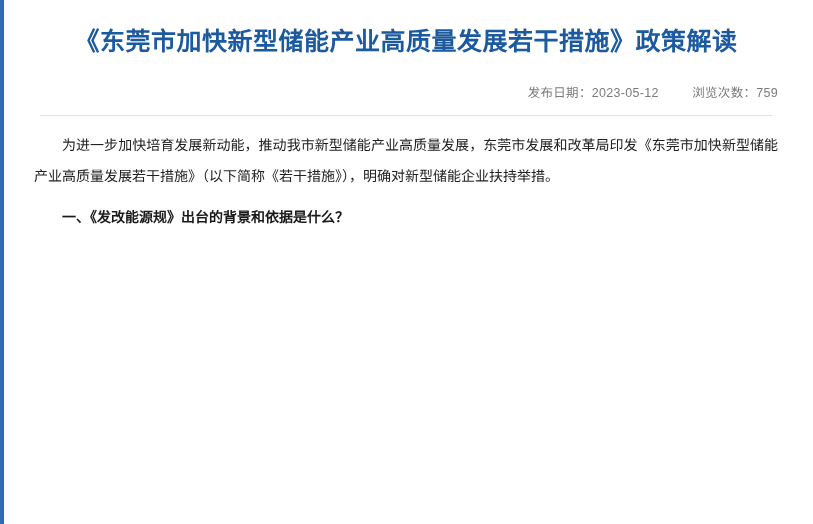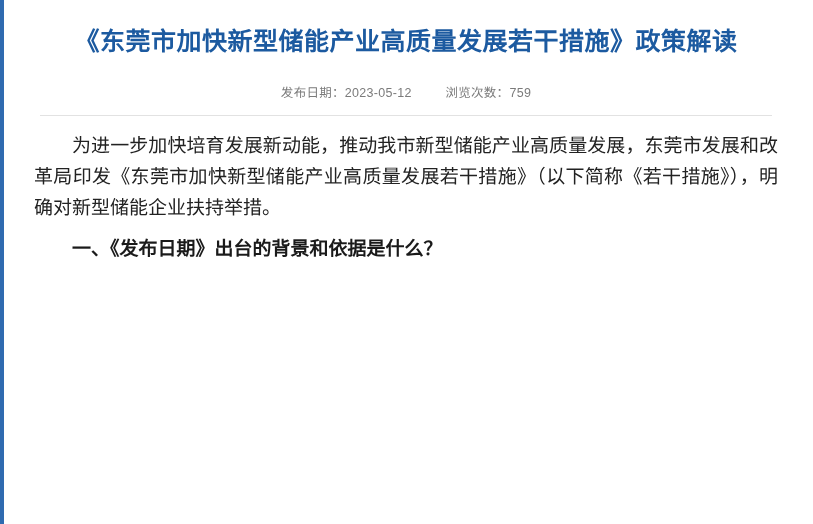--- a/index.html
+++ b/index.html
@@ -38,40 +38,40 @@
     font-weight: bold;
     font-size: 25px;
     line-height: 38px;
     color: #1c5aa0;
     text-align: center;
     letter-spacing: 0.5px;
     margin: 6px 30px 0 30px;
   }
   .meta-row {
     margin-top: 22px;
-    text-align: center;
+    text-align: right;
     font-size: 12.5px;
     color: #7b7b7b;
     letter-spacing: 0.3px;
   }
   .meta-row span {
     display: inline-block;
   }
   .meta-gap {
     display: inline-block;
     width: 26px;
   }
   .divider {
     margin: 14px 6px 0 6px;
     height: 1px;
     background: #e2e2e2;
   }
   .body-text {
     margin-top: 14px;
-    font-size: 19px;
+    font-size: 14px;
     line-height: 31px;
     color: #222222;
     text-align: justify;
   }
   p.para {
     margin: 0 0 6px 0;
     text-indent: 2em;
   }
   p.section-heading {
     margin: 10px 0 4px 0;
@@ -92,17 +92,17 @@
     <div class="meta-row">
       <span>发布日期：2023-05-12</span>
       <span class="meta-gap"></span>
       <span>浏览次数：759</span>
     </div>
 
     <div class="divider"></div>
 
     <div class="body-text">
       <p class="para">为进一步加快培育发展新动能，推动我市新型储能产业高质量发展，东莞市发展和改革局印发《东莞市加快新型储能产业高质量发展若干措施》（以下简称《若干措施》），明确对新型储能企业扶持举措。</p>
-      <p class="section-heading">一、《发布日期》出台的背景和依据是什么？</p>
+      <p class="section-heading">一、《发改能源规》出台的背景和依据是什么？</p>
     </div>
 
   </div>
 </div>
 
 </body></html>

